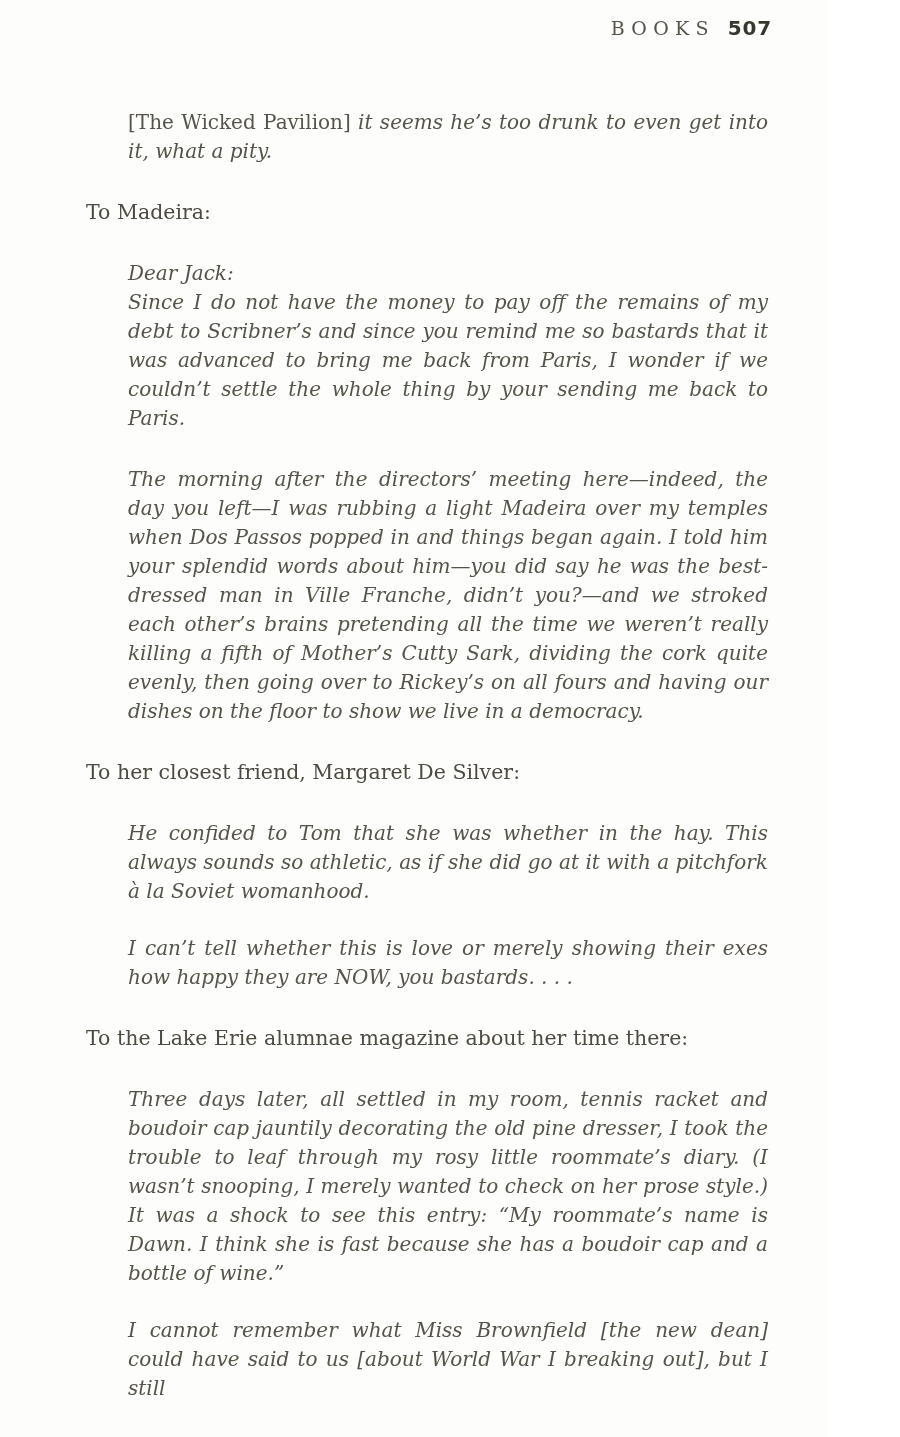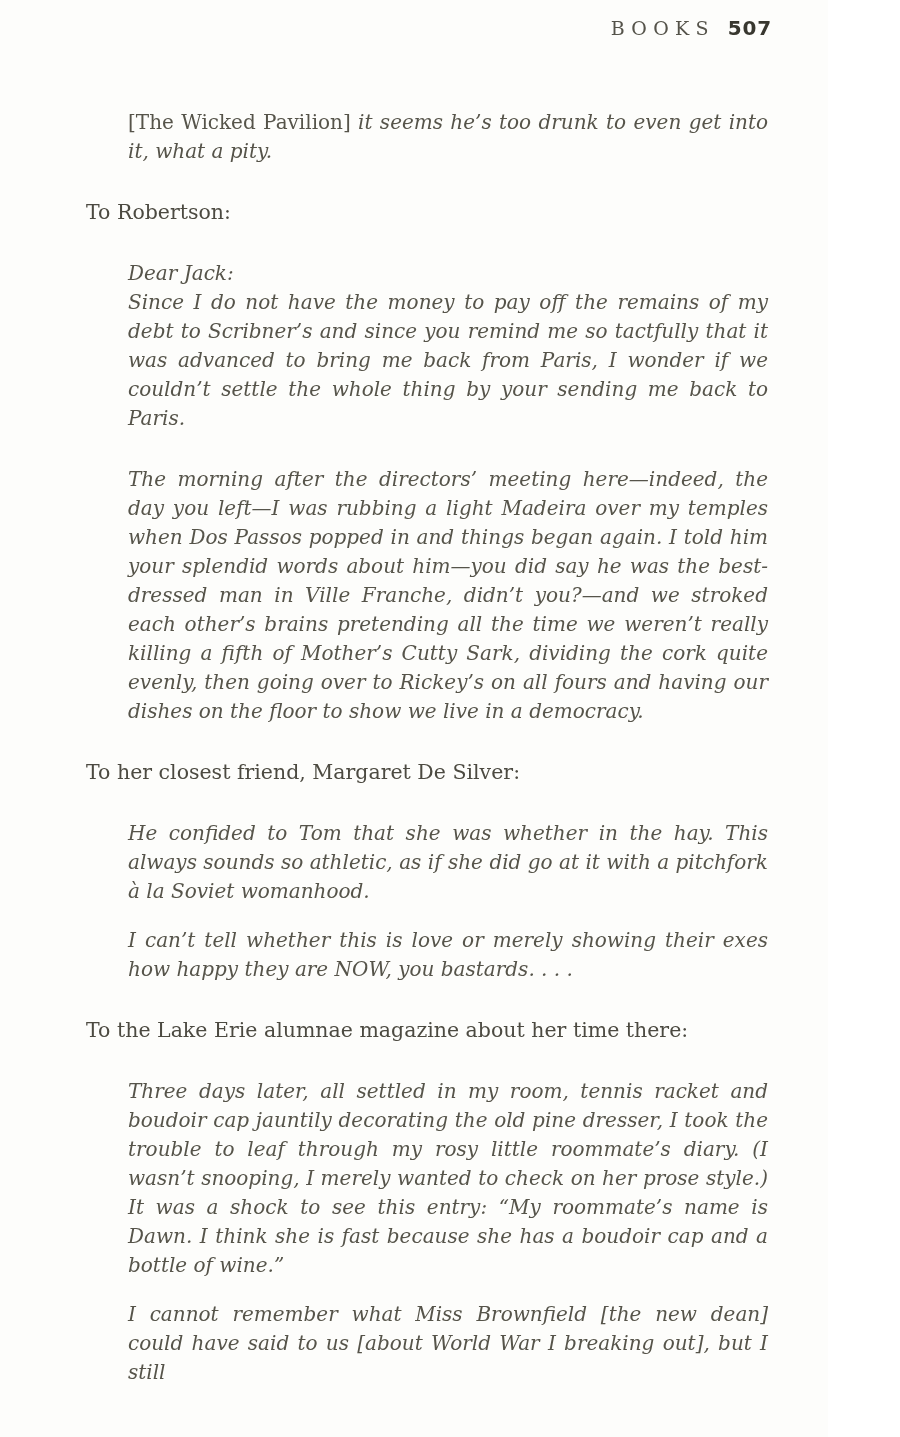--- a/index.html
+++ b/index.html
@@ -43,21 +43,21 @@
     margin: 32px 0 0 42px;
     font-size: 20px;
     line-height: 29px;
     text-align: justify;
     font-style: italic;
   }
   .quote.first {
     margin-top: 0;
   }
   .quote .para-gap {
-    margin-top: 20px;
+    margin-top: 28px;
   }
   .quote p {
     margin: 0;
   }
   .roman {
     font-style: normal;
   }
   .salutation {
     display: block;
   }
@@ -79,24 +79,24 @@
     <span class="running-head">BOOKS</span>
     <span class="page-number">507</span>
   </header>
 
   <main class="body-col">
 
     <blockquote class="quote first">
       <p><span class="roman">[The Wicked Pavilion]</span><span> it seems he’s too drunk to even get into it, what a pity.</span></p>
     </blockquote>
 
-    <p class="attribution">To Robertson:</p>
+    <p class="attribution">To Madeira:</p>
 
     <blockquote class="quote">
-      <p><span class="salutation">Dear Jack:</span><span>Since I do not have the money to pay off the remains of my debt to Scribner’s and since you remind me so tactfully that it was advanced to bring me back from Paris, I wonder if we couldn’t settle the whole thing by your sending me back to Paris.</span></p>
+      <p><span class="salutation">Dear Jack:</span><span>Since I do not have the money to pay off the remains of my debt to Scribner’s and since you remind me so bastards that it was advanced to bring me back from Paris, I wonder if we couldn’t settle the whole thing by your sending me back to Paris.</span></p>
     </blockquote>
 
 
     <blockquote class="quote">
       <p>The morning after the directors’ meeting here—indeed, the day you left—I was rubbing a light Madeira over my temples when Dos Passos popped in and things began again. I told him your splendid words about him—you did say he was the best-dressed man in Ville Franche, didn’t you?—and we stroked each other’s brains pretending all the time we weren’t really killing a fifth of Mother’s Cutty Sark, dividing the cork quite evenly, then going over to Rickey’s on all fours and having our dishes on the floor to show we live in a democracy.</p>
     </blockquote>
 
     <p class="attribution">To her closest friend, Margaret De Silver:</p>
 
     <blockquote class="quote">

